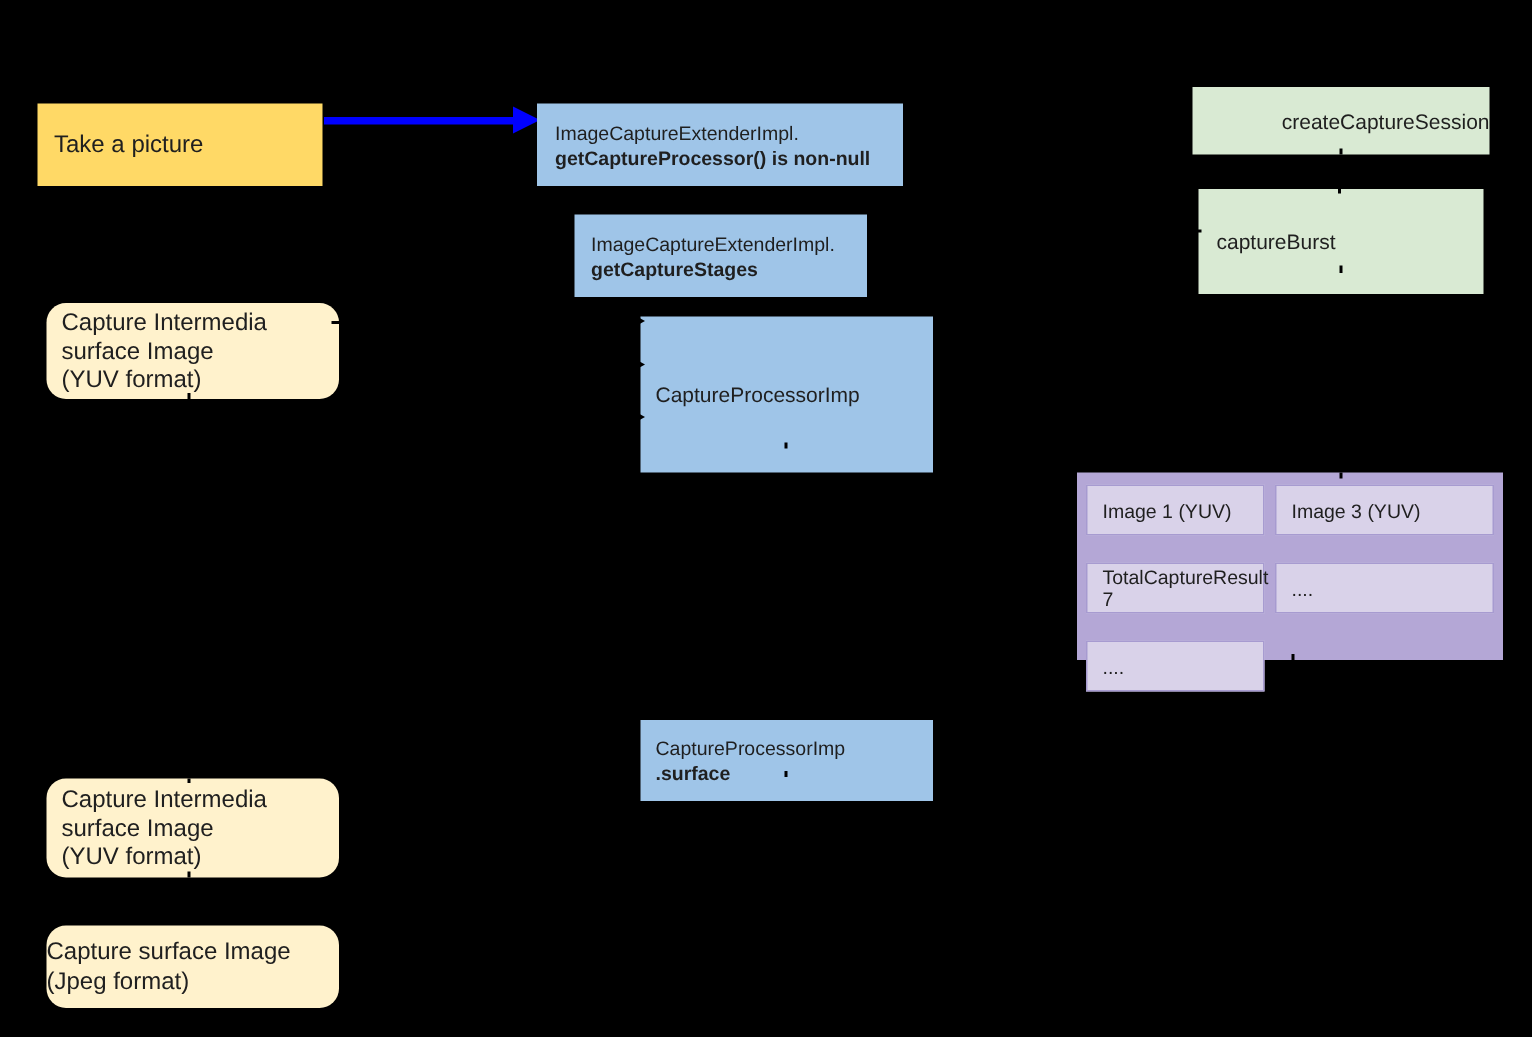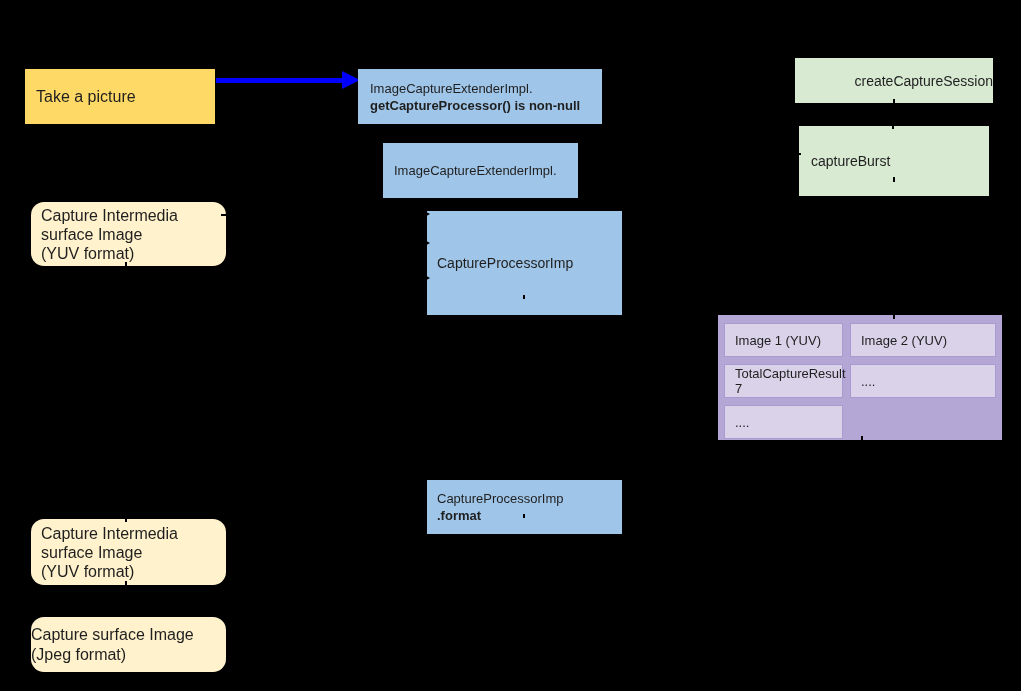--- a/index.html
+++ b/index.html
@@ -59,21 +59,21 @@
   #results-table {
     position: absolute;
     left: 718px; top: 315px;
     width: 284px; height: 125px;
     background: var(--purple_outer, #b4a7d6);
     box-sizing: border-box;
     padding: 8px 6px;
     display: grid;
     grid-template-columns: 119px 1fr;
     grid-auto-rows: 34px;
-    gap: 7px 7px;
+    gap: 18px 7px;
   }
   .table-cell {
     background: var(--purple_cell, #d9d2e9);
     border: 1px solid #a79bd0;
     box-sizing: border-box;
     display: flex;
     align-items: center;
     padding-left: 10px;
     font-size: 13px;
     color: var(--text, #1f1f1f);
@@ -101,20 +101,21 @@
     <span>Take a picture</span>
   </div>
 
   <div class="node blue" id="get-capture-processor">
     <span>ImageCaptureExtenderImpl.</span>
     <span class="bold">getCaptureProcessor() is non-null</span>
   </div>
 
   <div class="node blue" id="get-capture-stages">
     <span>ImageCaptureExtenderImpl.</span>
+    <span class="bold">getCaptureStages</span>
   </div>
 
   <div class="node green" id="create-capture-session">
     <span>createCaptureSession</span>
   </div>
 
   <div class="node green" id="capture-burst">
     <span>captureBurst</span>
   </div>
 
@@ -123,29 +124,29 @@
 surface Image
 (YUV format)</span>
   </div>
 
   <div class="node blue" id="capture-processor-imp">
     <span>CaptureProcessorImp</span>
   </div>
 
   <div id="results-table">
     <div class="table-cell">Image 1 (YUV)</div>
-    <div class="table-cell">Image 2 (YUV)</div>
+    <div class="table-cell">Image 3 (YUV)</div>
     <div class="table-cell">TotalCaptureResult 7</div>
     <div class="table-cell">....</div>
     <div class="table-cell">....</div>
   </div>
 
   <div class="node blue" id="capture-processor-process">
     <span>CaptureProcessorImp</span>
-    <span class="bold">.format</span>
+    <span class="bold">.surface</span>
   </div>
 
   <div class="node cream" id="capture-intermedia-bottom">
     <span>Capture Intermedia
 surface Image
 (YUV format)</span>
   </div>
 
   <div class="node cream" id="capture-surface-jpeg">
     <span>Capture surface Image

